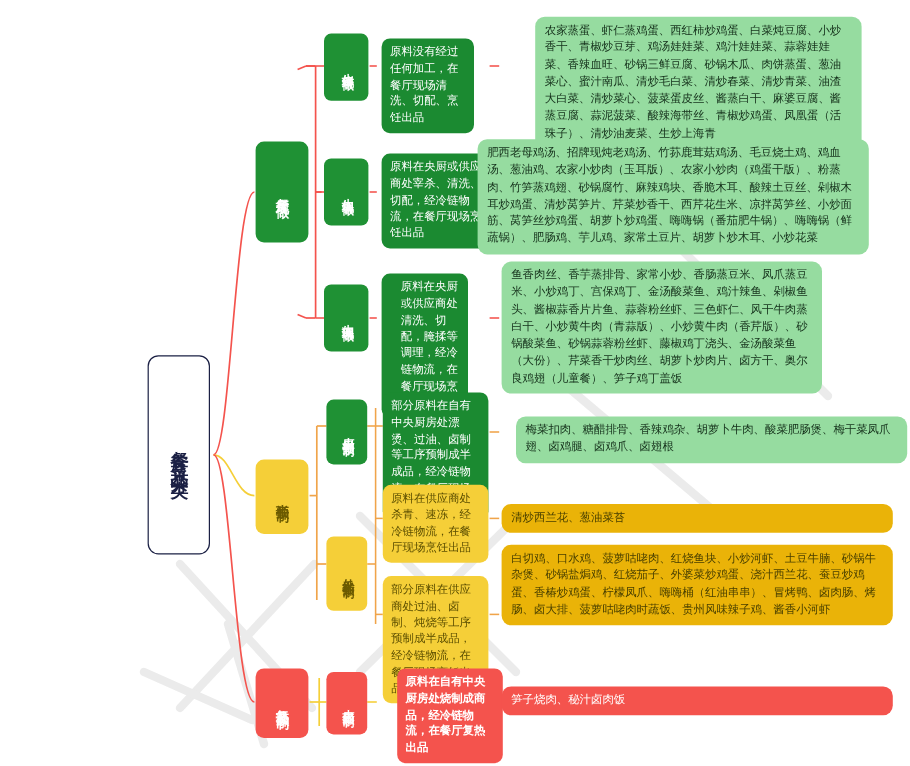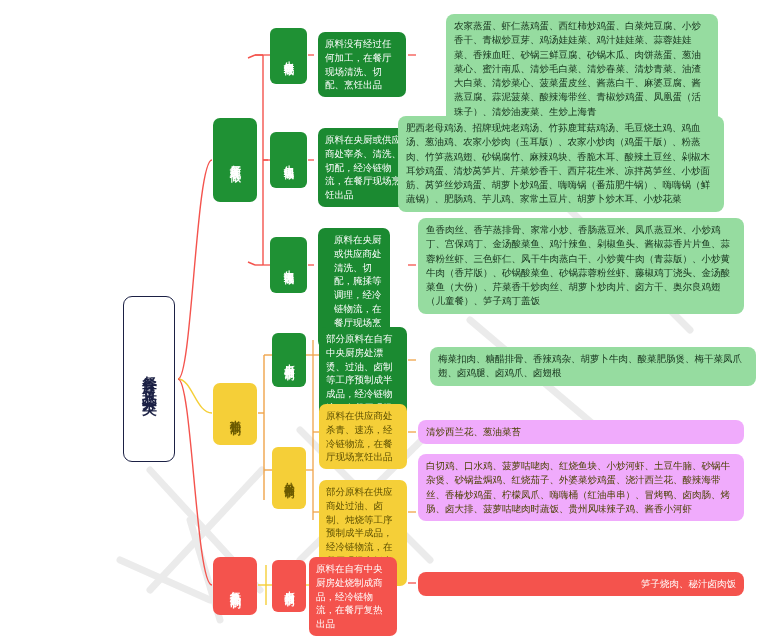--- a/index.html
+++ b/index.html
@@ -105,22 +105,22 @@
 
   
   .dishes {
     border-radius: 8px;
     padding: 5px 8px;
     font-size: 9.5px;
     line-height: 1.5;
     box-sizing: border-box;
   }
   .dishes-green  { background: #96dca0; color: #14301a; }
-  .dishes-yellow { background: #f0abfc; color: #4a4000; }
-  .dishes-red    { background: #f4534d; color: #ffffff; text-align: right; }
+  .dishes-yellow { background: #eab308; color: #4a4000; }
+  .dishes-red    { background: #f4534d; color: #ffffff; }
 </style>
 </head>
 <body>
 
 <svg id="watermark" viewBox="0 0 758 638">
   <g stroke="#e8e8e8" stroke-width="7" fill="none" stroke-linecap="round" opacity="0.85">
     <path d="M150 470 L260 590"></path>
     <path d="M262 470 L150 590"></path>
     <path d="M300 430 L430 560"></path>
     <path d="M432 430 L300 560"></path>
@@ -206,57 +206,57 @@
     <span class="root-label">餐厅菜品分类</span>
   </div>
 
   <div class="node l2 l2-green" style="left:213px; top:118px; width:44px; height:84px;">
     <span class="vtext">餐厅现做</span>
   </div>
 
   <div class="node l3 l3-green" style="left:270px; top:28px; width:37px; height:56px;">
     <span class="vtext">生鲜现做</span>
   </div>
-  <div class="node desc desc-green" style="left:318px; top:32px; width:88px;">原料没有经过任何加工，在餐厅现场清洗、切配、烹饪出品</div>
+  <div class="node desc desc-green" style="left:318px; top:32px; width:77px;">原料没有经过任何加工，在餐厅现场清洗、切配、烹饪出品</div>
   <div class="node dishes dishes-green" style="left:418px; top:14px; width:272px;margin-left:28px;">农家蒸蛋、虾仁蒸鸡蛋、西红柿炒鸡蛋、白菜炖豆腐、小炒香干、青椒炒豆芽、鸡汤娃娃菜、鸡汁娃娃菜、蒜蓉娃娃菜、香辣血旺、砂锅三鲜豆腐、砂锅木瓜、肉饼蒸蛋、葱油菜心、蜜汁南瓜、清炒毛白菜、清炒春菜、清炒青菜、油渣大白菜、清炒菜心、菠菜蛋皮丝、酱蒸白干、麻婆豆腐、酱蒸豆腐、蒜泥菠菜、酸辣海带丝、青椒炒鸡蛋、凤凰蛋（活珠子）、清炒油麦菜、生炒上海青</div>
 
   <div class="node l3 l3-green" style="left:270px; top:132px; width:37px; height:56px;">
     <span class="vtext">生切现做</span>
   </div>
   <div class="node desc desc-green" style="left:318px; top:128px; width:90px;">原料在央厨或供应商处宰杀、清洗、切配，经冷链物流，在餐厅现场烹饪出品</div>
   <div class="node dishes dishes-green" style="left:398px; top:116px; width:326px;">肥西老母鸡汤、招牌现炖老鸡汤、竹荪鹿茸菇鸡汤、毛豆烧土鸡、鸡血汤、葱油鸡、农家小炒肉（玉耳版）、农家小炒肉（鸡蛋干版）、粉蒸肉、竹笋蒸鸡翅、砂锅腐竹、麻辣鸡块、香脆木耳、酸辣土豆丝、剁椒木耳炒鸡蛋、清炒莴笋片、芹菜炒香干、西芹花生米、凉拌莴笋丝、小炒面筋、莴笋丝炒鸡蛋、胡萝卜炒鸡蛋、嗨嗨锅（番茄肥牛锅）、嗨嗨锅（鲜蔬锅）、肥肠鸡、芋儿鸡、家常土豆片、胡萝卜炒木耳、小炒花菜</div>
 
   <div class="node l3 l3-green" style="left:270px; top:237px; width:37px; height:56px;">
     <span class="vtext">生调现做</span>
   </div>
   <div class="node desc desc-green" style="left:318px; top:228px; width:72px;padding-left:16px;">原料在央厨或供应商处清洗、切配，腌揉等调理，经冷链物流，在餐厅现场烹饪出品</div>
-  <div class="node dishes dishes-green" style="left:418px; top:218px; width:326px;">鱼香肉丝、香芋蒸排骨、家常小炒、香肠蒸豆米、凤爪蒸豆米、小炒鸡丁、宫保鸡丁、金汤酸菜鱼、鸡汁辣鱼、剁椒鱼头、酱椒蒜香片片鱼、蒜蓉粉丝虾、三色虾仁、风干牛肉蒸白干、小炒黄牛肉（青蒜版）、小炒黄牛肉（香芹版）、砂锅酸菜鱼、砂锅蒜蓉粉丝虾、藤椒鸡丁浇头、金汤酸菜鱼（大份）、芹菜香干炒肉丝、胡萝卜炒肉片、卤方干、奥尔良鸡翅（儿童餐）、笋子鸡丁盖饭</div>
+  <div class="node dishes dishes-green" style="left:418px; top:218px; width:267px;">鱼香肉丝、香芋蒸排骨、家常小炒、香肠蒸豆米、凤爪蒸豆米、小炒鸡丁、宫保鸡丁、金汤酸菜鱼、鸡汁辣鱼、剁椒鱼头、酱椒蒜香片片鱼、蒜蓉粉丝虾、三色虾仁、风干牛肉蒸白干、小炒黄牛肉（青蒜版）、小炒黄牛肉（香芹版）、砂锅酸菜鱼、砂锅蒜蓉粉丝虾、藤椒鸡丁浇头、金汤酸菜鱼（大份）、芹菜香干炒肉丝、胡萝卜炒肉片、卤方干、奥尔良鸡翅（儿童餐）、笋子鸡丁盖饭</div>
 
   <div class="node l2 l2-yellow" style="left:213px; top:383px; width:44px; height:62px;">
     <span class="vtext">半预制</span>
   </div>
 
   <div class="node l3 l3-green" style="left:272px; top:333px; width:34px; height:54px;">
     <span class="vtext">央厨半预制</span>
   </div>
   <div class="node desc desc-green" style="left:319px; top:327px; width:88px;">部分原料在自有中央厨房处漂烫、过油、卤制等工序预制成半成品，经冷链物流，在餐厅现场烹饪出品</div>
   <div class="node dishes dishes-green" style="left:418px; top:347px; width:326px;margin-left:12px;">梅菜扣肉、糖醋排骨、香辣鸡杂、胡萝卜牛肉、酸菜肥肠煲、梅干菜凤爪翅、卤鸡腿、卤鸡爪、卤翅根</div>
 
   <div class="node l3 l3-yellow" style="left:272px; top:447px; width:34px; height:62px;">
     <span class="vtext">外采半预制</span>
   </div>
   <div class="node desc desc-yellow" style="left:319px; top:404px; width:88px;">原料在供应商处杀青、速冻，经冷链物流，在餐厅现场烹饪出品</div>
   <div class="node dishes dishes-yellow" style="left:418px; top:420px; width:326px;">清炒西兰花、葱油菜苔</div>
 
   <div class="node desc desc-yellow" style="left:319px; top:480px; width:88px;">部分原料在供应商处过油、卤制、炖烧等工序预制成半成品，经冷链物流，在餐厅现场烹饪出品</div>
-  <div class="node dishes dishes-yellow" style="left:418px; top:454px; width:326px;">白切鸡、口水鸡、菠萝咕咾肉、红烧鱼块、小炒河虾、土豆牛腩、砂锅牛杂煲、砂锅盐焗鸡、红烧茄子、外婆菜炒鸡蛋、浇汁西兰花、酸辣海带丝、香椿炒鸡蛋、柠檬凤爪、嗨嗨桶（红油串串）、冒烤鸭、卤肉肠、烤肠、卤大排、菠萝咕咾肉时蔬饭、贵州风味辣子鸡、酱香小河虾</div>
+  <div class="node dishes dishes-yellow" style="left:418px; top:454px; width:326px;">白切鸡、口水鸡、菠萝咕咾肉、红烧鱼块、小炒河虾、土豆牛腩、砂锅牛杂煲、砂锅盐焗鸡、红烧茄子、外婆菜炒鸡蛋、浇汁西兰花、蚕豆炒鸡蛋、香椿炒鸡蛋、柠檬凤爪、嗨嗨桶（红油串串）、冒烤鸭、卤肉肠、烤肠、卤大排、菠萝咕咾肉时蔬饭、贵州风味辣子鸡、酱香小河虾</div>
 
   <div class="node l2 l2-red" style="left:213px; top:557px; width:44px; height:58px;">
     <span class="vtext">复热预制</span>
   </div>
 
   <div class="node l3 l3-red" style="left:272px; top:560px; width:34px; height:52px;">
     <span class="vtext">央厨预制</span>
   </div>
-  <div class="node desc desc-red" style="left:309px; top:557px; width:88px;">原料在自有中央厨房处烧制成商品，经冷链物流，在餐厅复热出品</div>
+  <div class="node desc desc-red" style="left:331px; top:557px; width:88px;font-weight:bold;">原料在自有中央厨房处烧制成商品，经冷链物流，在餐厅复热出品</div>
   <div class="node dishes dishes-red" style="left:418px; top:572px; width:326px;">笋子烧肉、秘汁卤肉饭</div>
 
 </div>
 
 </body></html>

